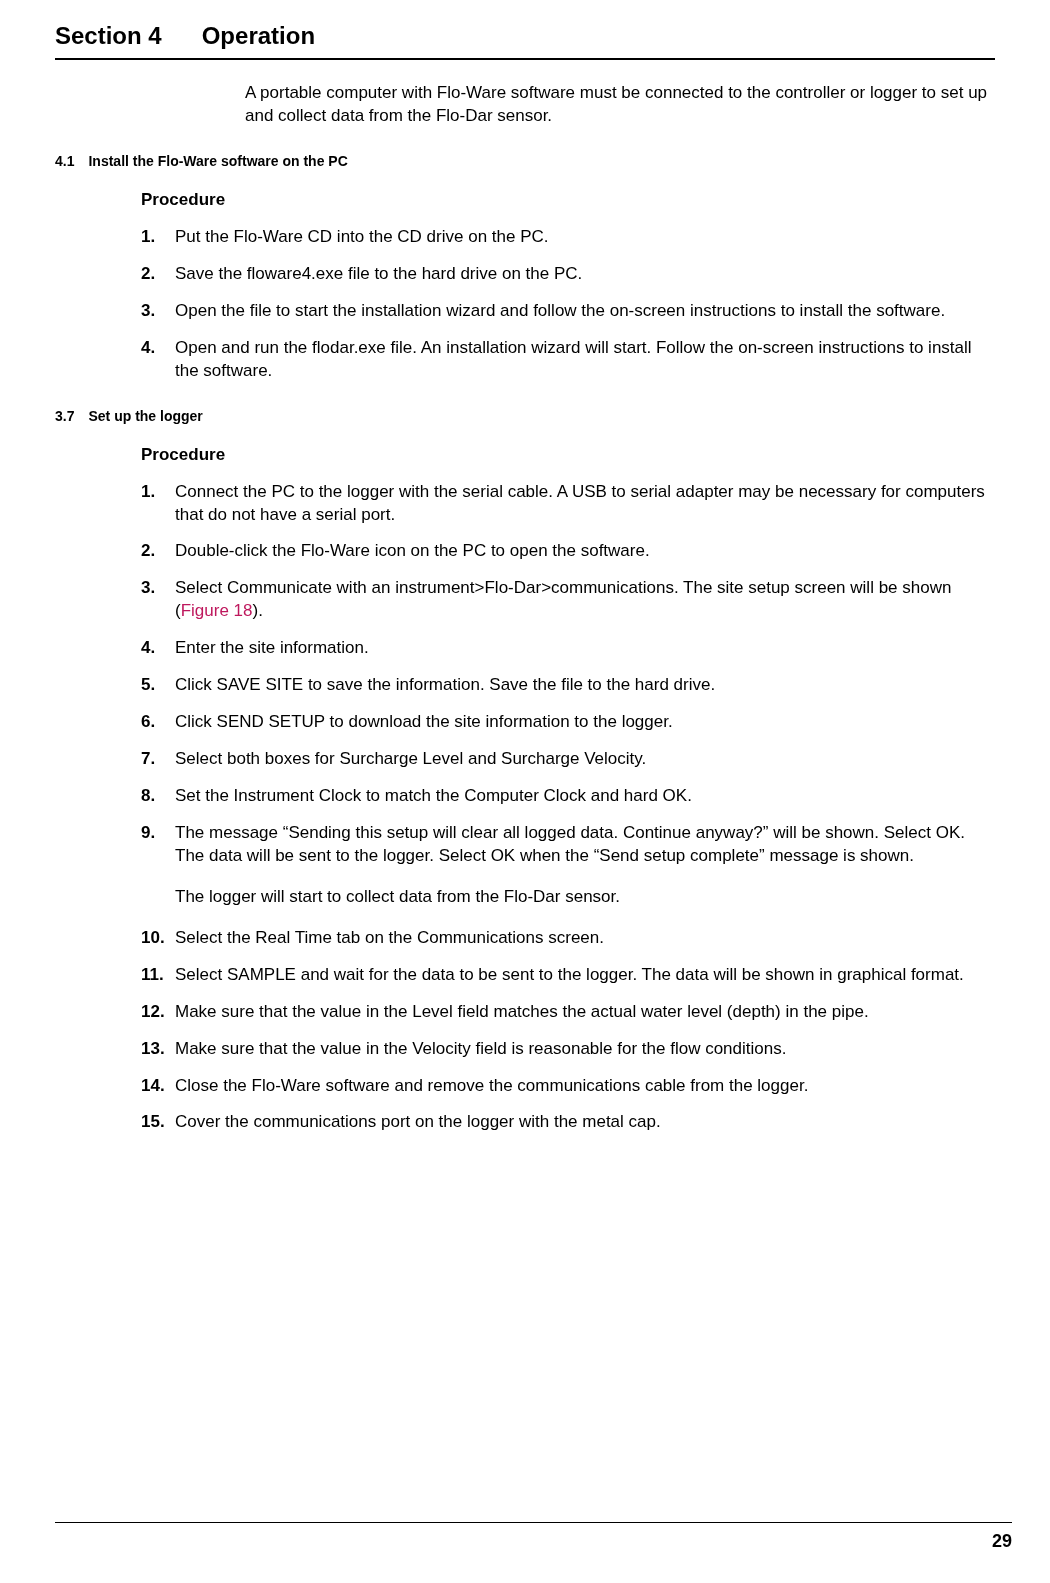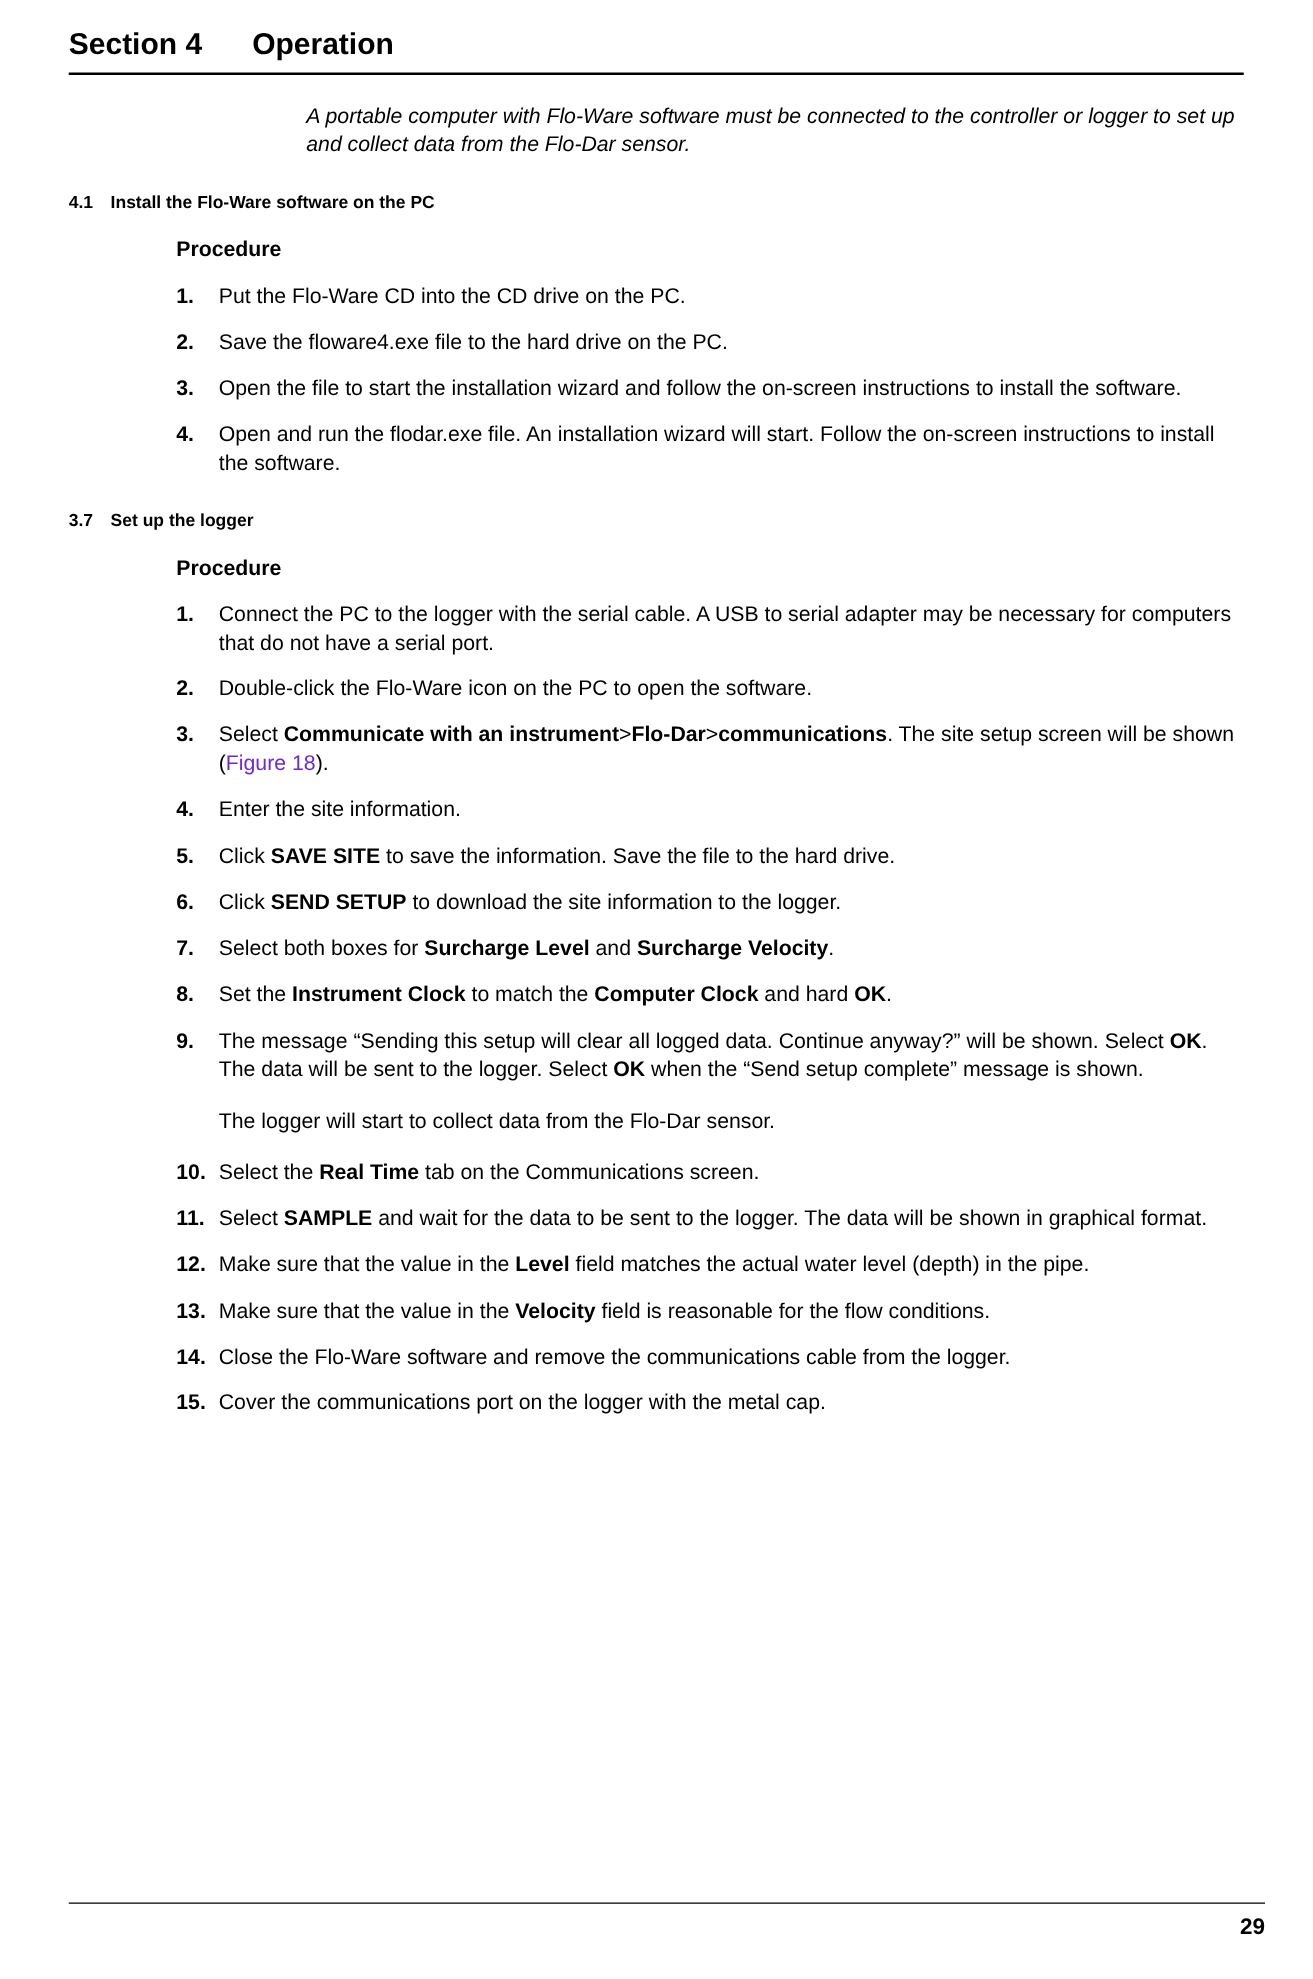--- a/index.html
+++ b/index.html
@@ -17,21 +17,20 @@
       font-size: 24px;
       font-weight: bold;
       border-bottom: 2px solid #000;
       padding-bottom: 6px;
       margin-bottom: 22px;
     }
     .section-num { display: inline-block; margin-right: 40px; }
     .intro-para {
       margin-left: 190px;
       margin-bottom: 24px;
-      font-style: italic;
     }
     .subsection-header {
       font-size: 14px;
       font-weight: bold;
       margin-top: 24px;
       margin-bottom: 18px;
     }
     .sub-num { display: inline-block; margin-right: 14px; }
     .indented-block { margin-left: 86px; }
     .procedure-label {
@@ -50,22 +49,22 @@
       margin-bottom: 14px;
     }
     ol.steps > li::before {
       content: counter(step) ".";
       font-weight: bold;
       position: absolute;
       left: 0;
       top: 0;
     }
     .mid-para { margin: 14px 0 14px 0; }
-    .link-ref { color: #6d28d9; }
-    .bold { font-weight: bold; }
+    .link-ref { color: #be185d; }
+    .bold { font-weight: normal; }
     .page-footer {
       position: absolute;
       bottom: 30px;
       left: 55px;
       right: 38px;
       border-top: 1.5px solid #000;
       text-align: right;
       padding-top: 6px;
       font-weight: bold;
       font-size: 18px;

